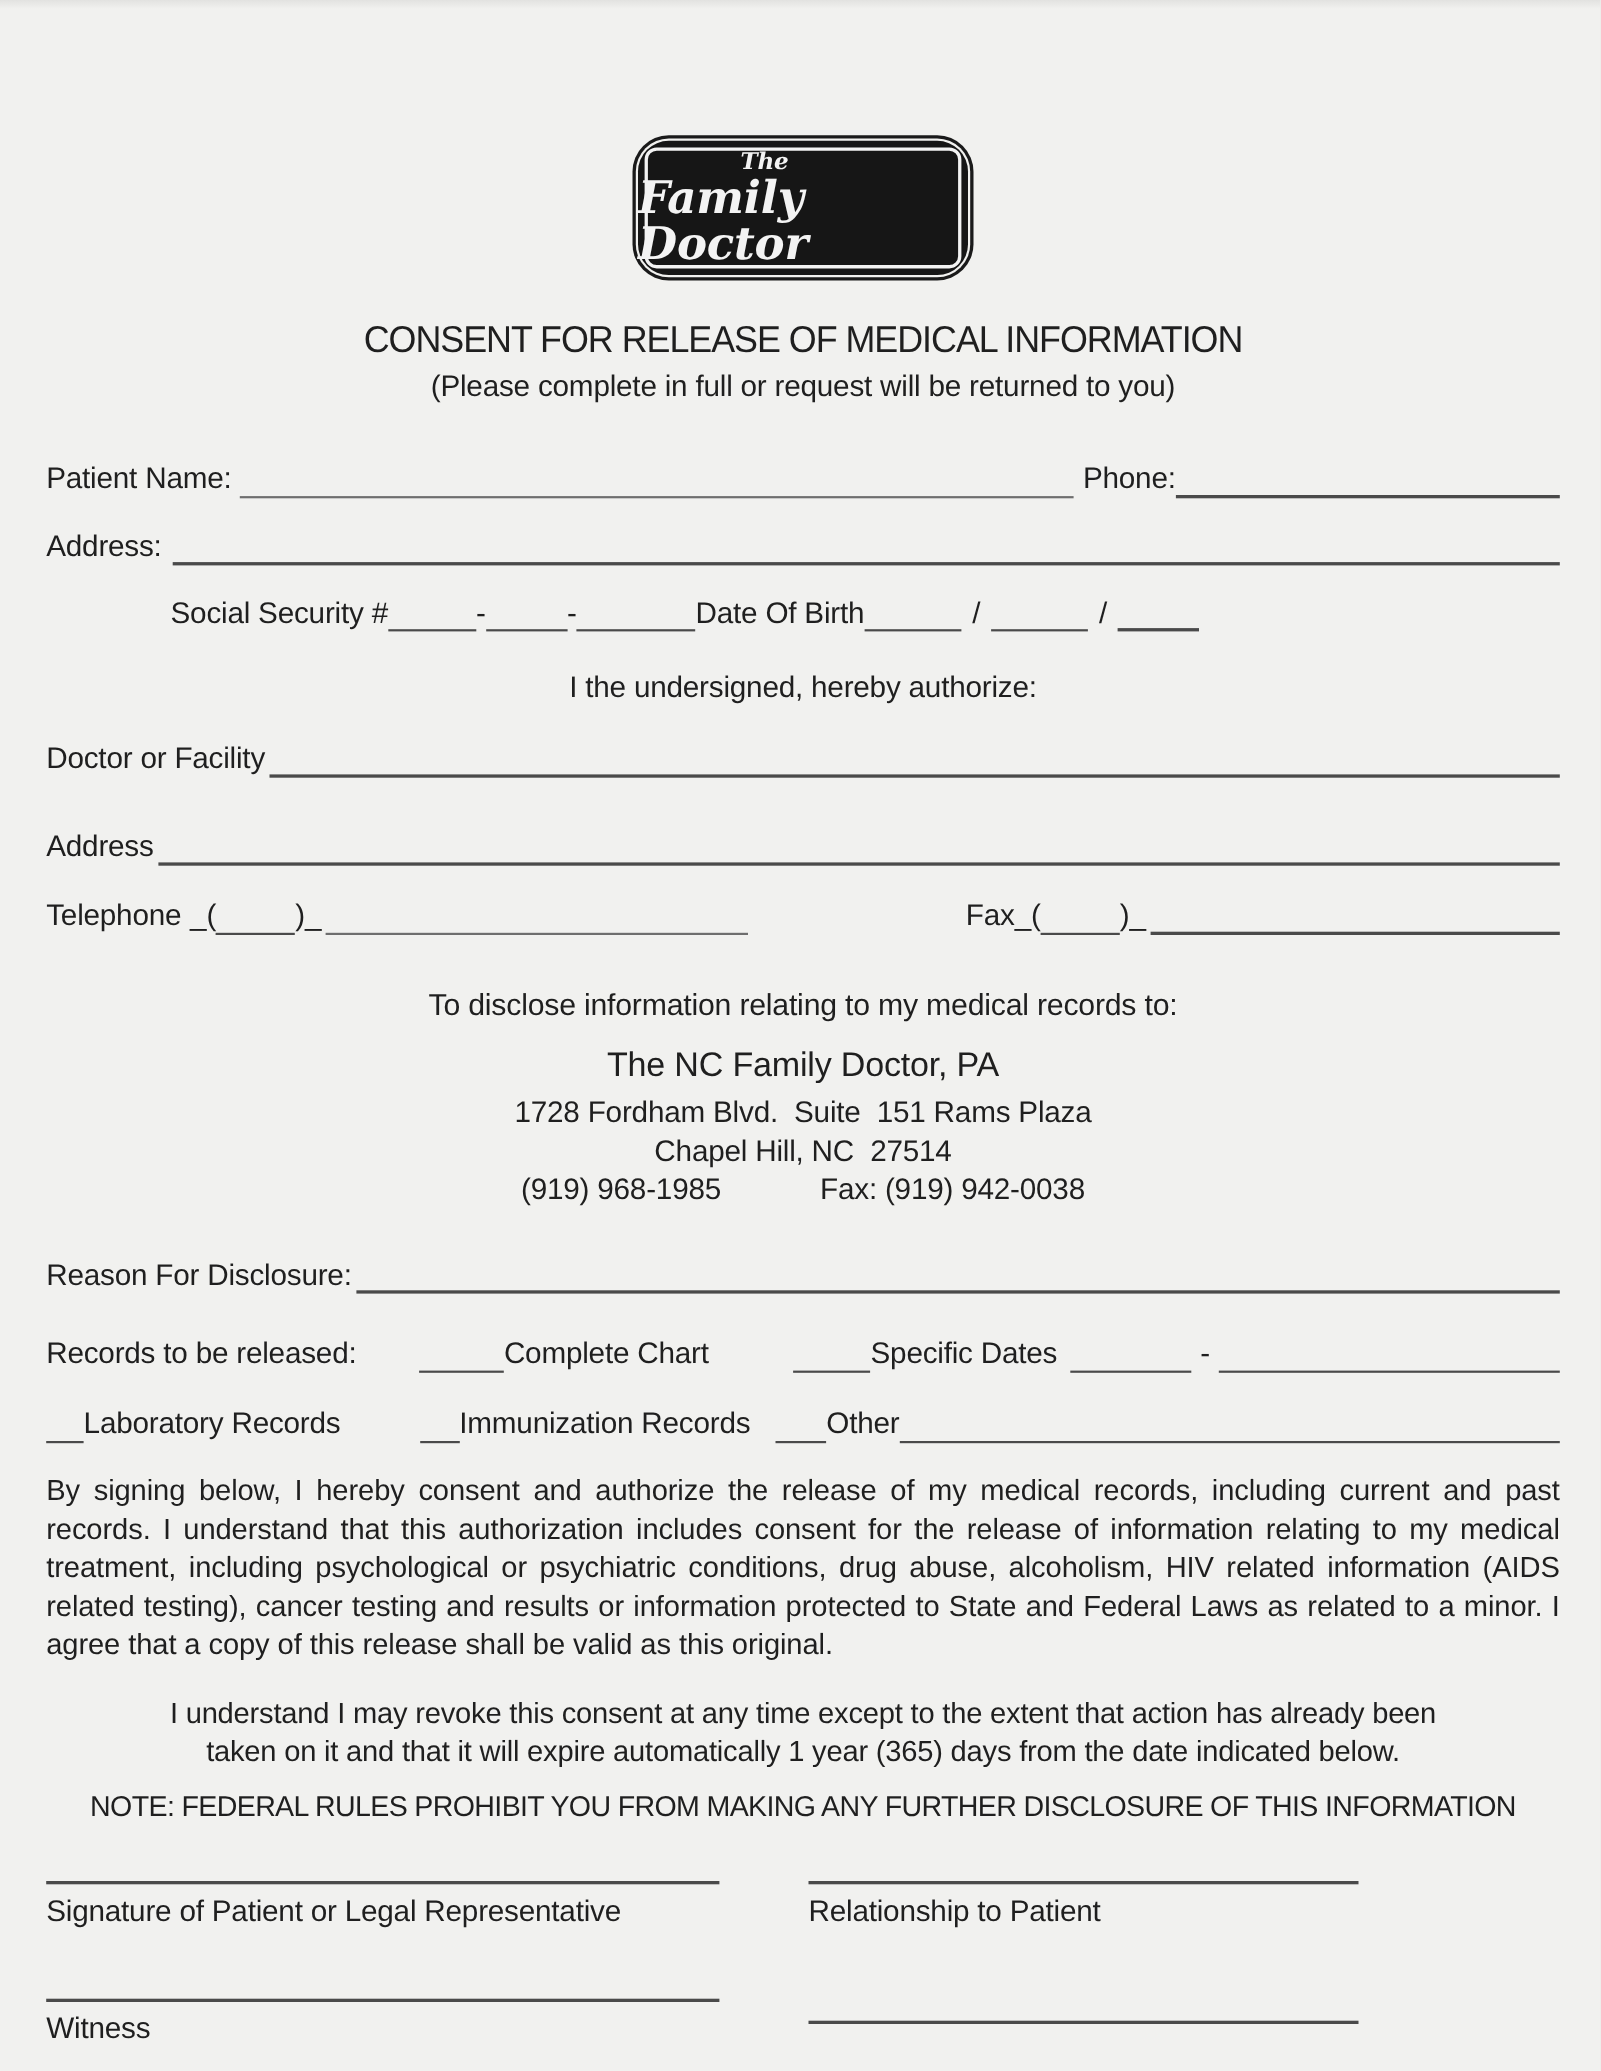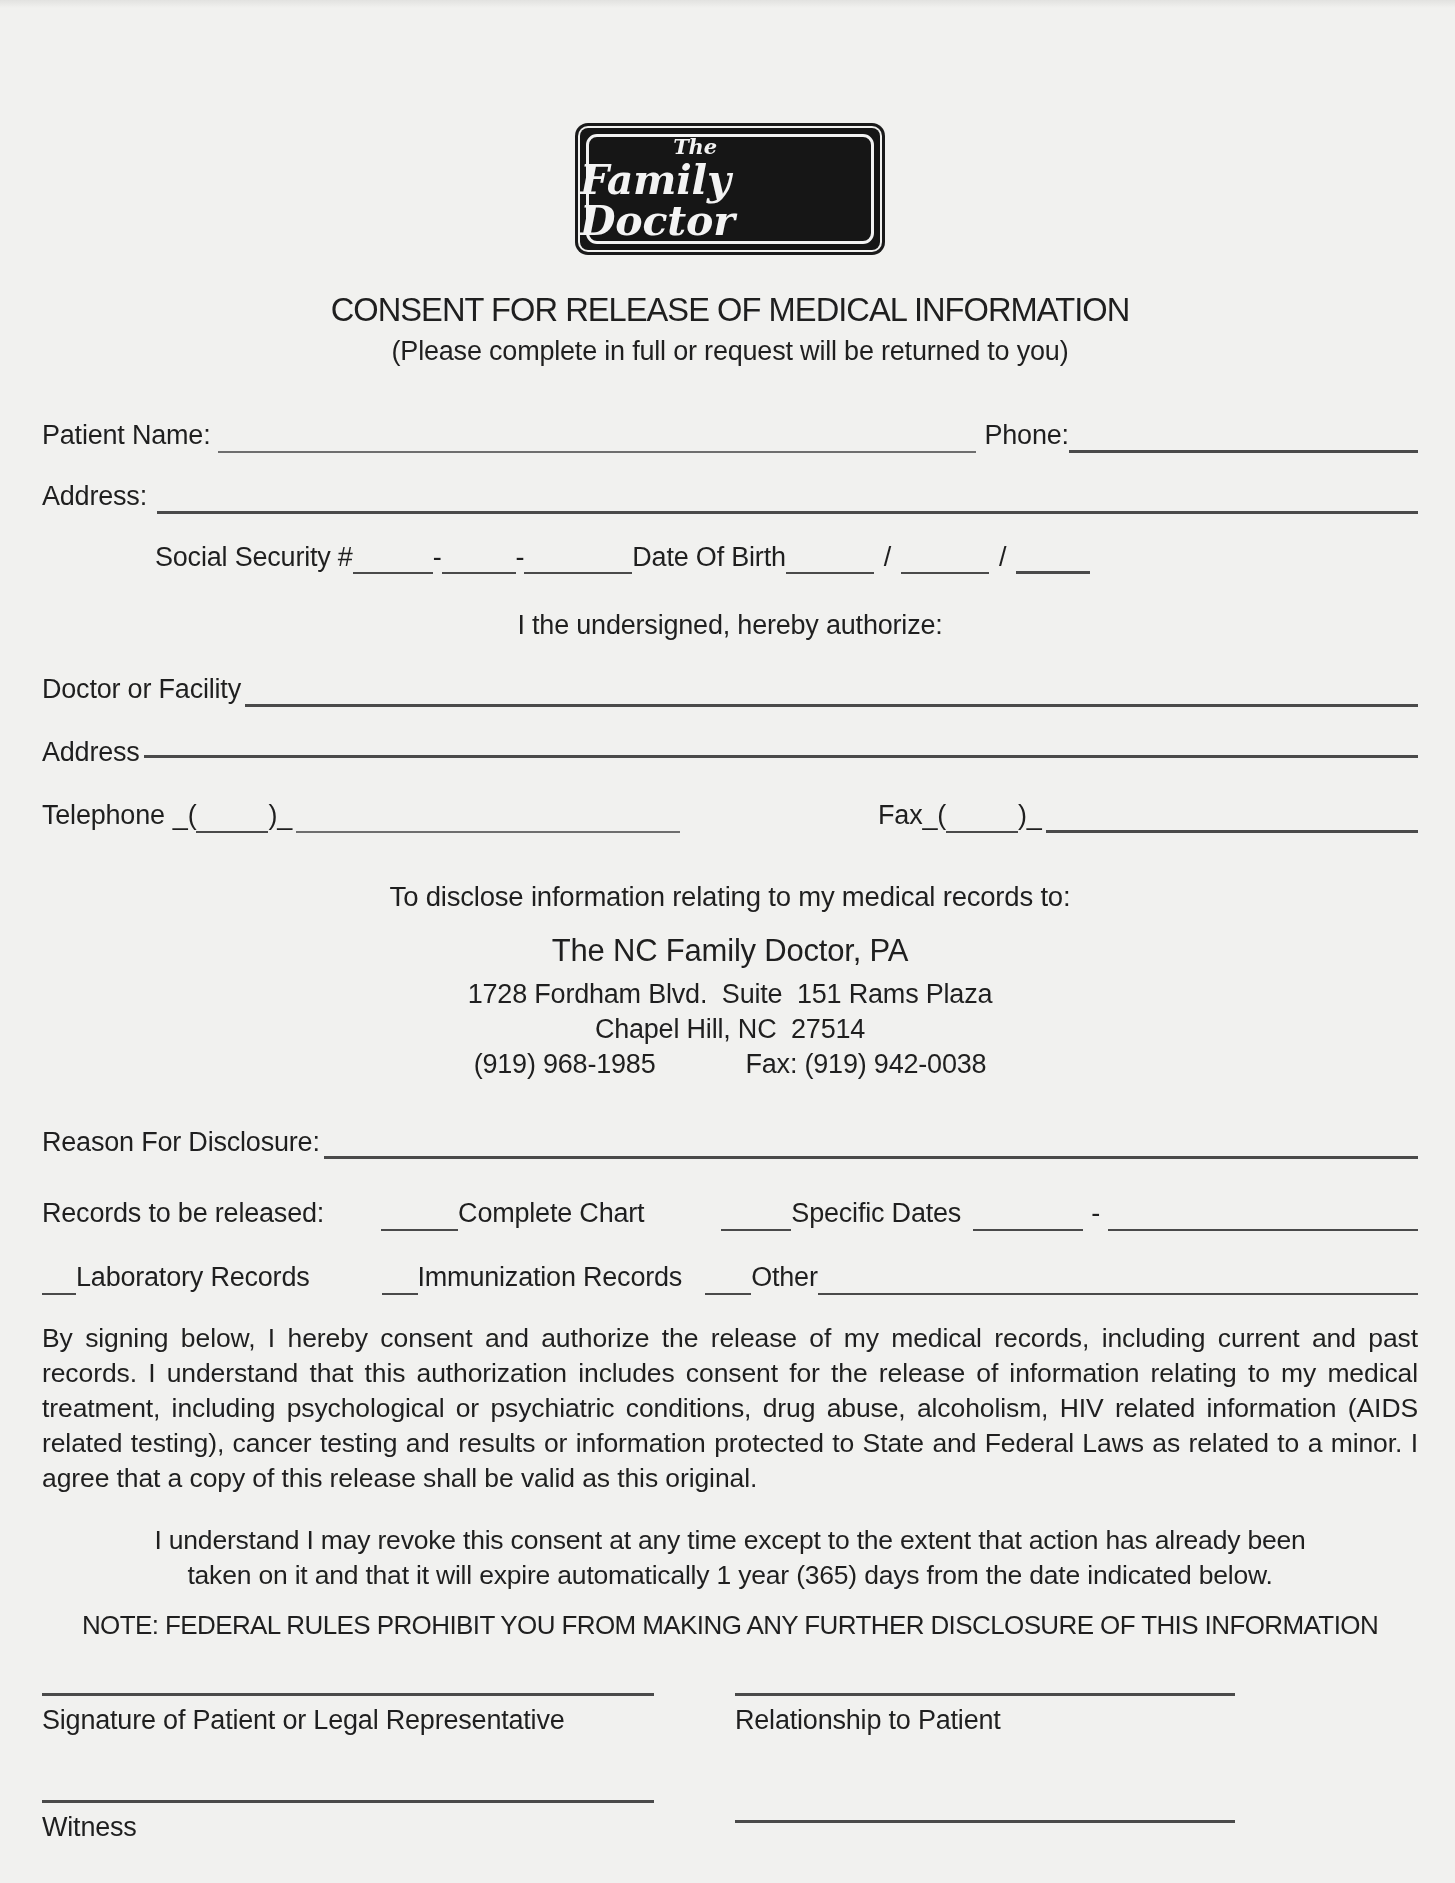--- a/index.html
+++ b/index.html
@@ -13,21 +13,21 @@
     font-family:"Liberation Sans",sans-serif;
     color:#1f1f1f;
     letter-spacing:-0.2px;
     overflow:hidden;
   }
   
   .logo{
     width:300px;height:122px;
     margin:0 auto;margin-top:128px;
     background:#161616;
-    border-radius:8px;
+    border-radius:28px;
     box-shadow:0 0 0 2px #f1f1ef,0 0 0 5px #1a1a1a;
     position:relative;
     display:flex;flex-direction:column;align-items:center;justify-content:center;
   }
   .logo::before{
     content:"";position:absolute;inset:6px;
     border:3px solid #f3f3f3;border-radius:11px;
   }
   .logo-the{
     font-family:"DejaVu Serif",serif;font-style:italic;font-weight:bold;
@@ -45,21 +45,21 @@
   .lbl{flex:none;}
   .b{flex:none;border-bottom:2px solid #4a4a4a;height:8px;}
   .bg{border-bottom-color:#6e6e6e;}
   .bfill{flex:1;border-bottom:3px solid #4a4a4a;height:8px;}
 
   .r-patient{margin-top:52px;}
   .r-address{margin-top:27px;}
   .r-ssn{margin-top:27px;margin-left:113px;margin-right:328px;}
   .h-authorize{margin-top:36px;text-align:center;font-size:27px;}
   .r-doctor{margin-top:32px;}
-  .r-address2{margin-top:29px;align-items:center;}
+  .r-address2{margin-top:46px;}
   .r-tel{margin-top:29px;}
   .h-disclose{margin-top:48px;text-align:center;font-size:27.5px;}
   .practice{margin-top:20px;text-align:center;}
   .practice-name{font-size:31px;margin-bottom:8px;}
   .practice-line{font-size:27px;line-height:35px;white-space:pre-wrap;}
   .r-reason{margin-top:44px;}
   .r-records{margin-top:38px;}
   .r-lab{margin-top:30px;}
 
   .para-consent{margin-top:26px;font-size:26.5px;line-height:35px;text-align:justify;letter-spacing:-0.1px;}

